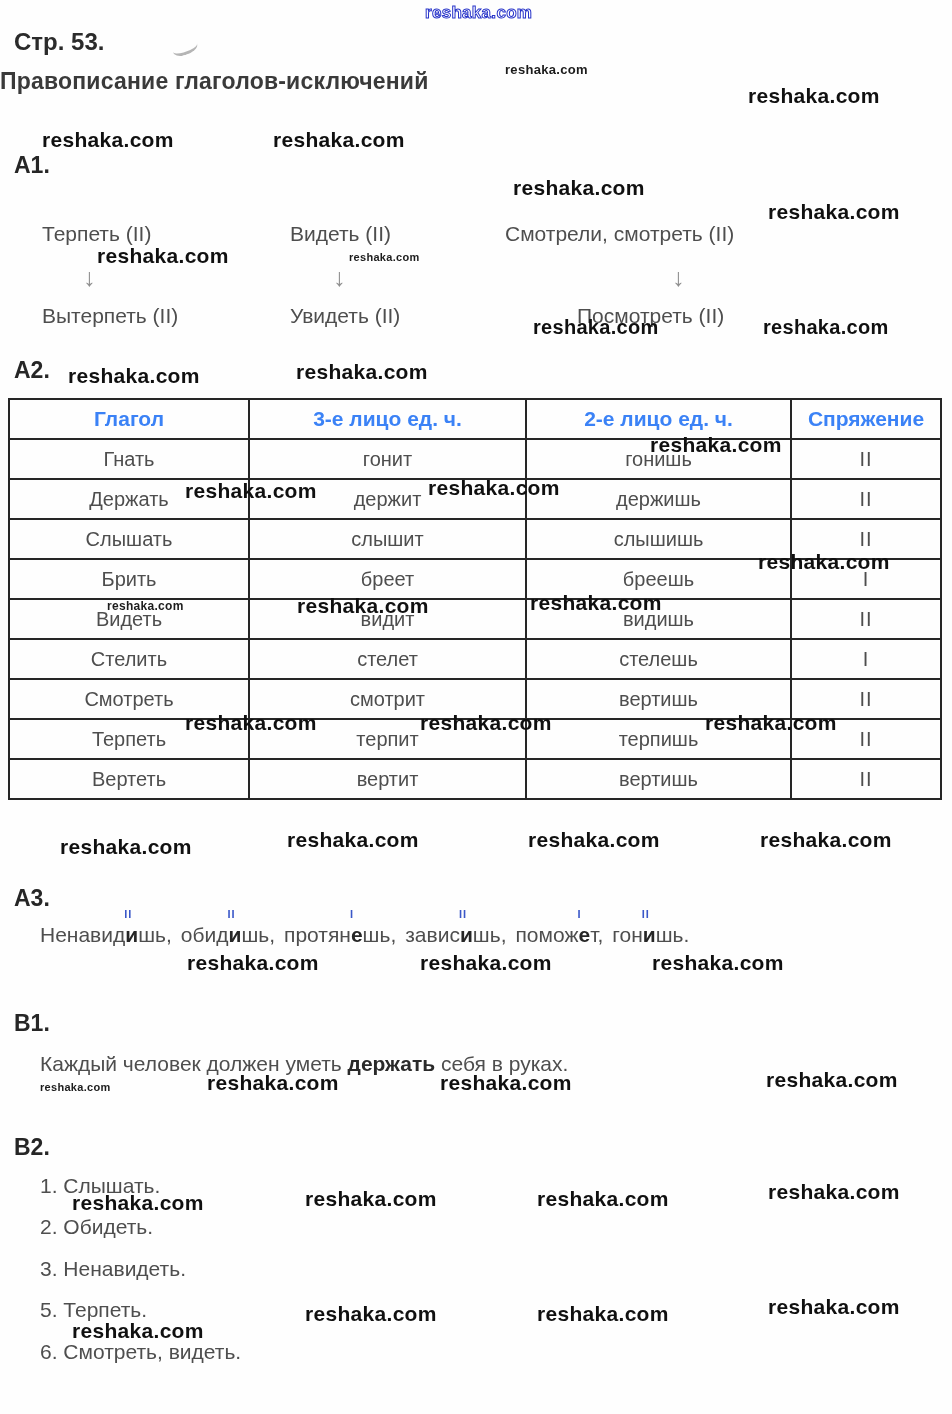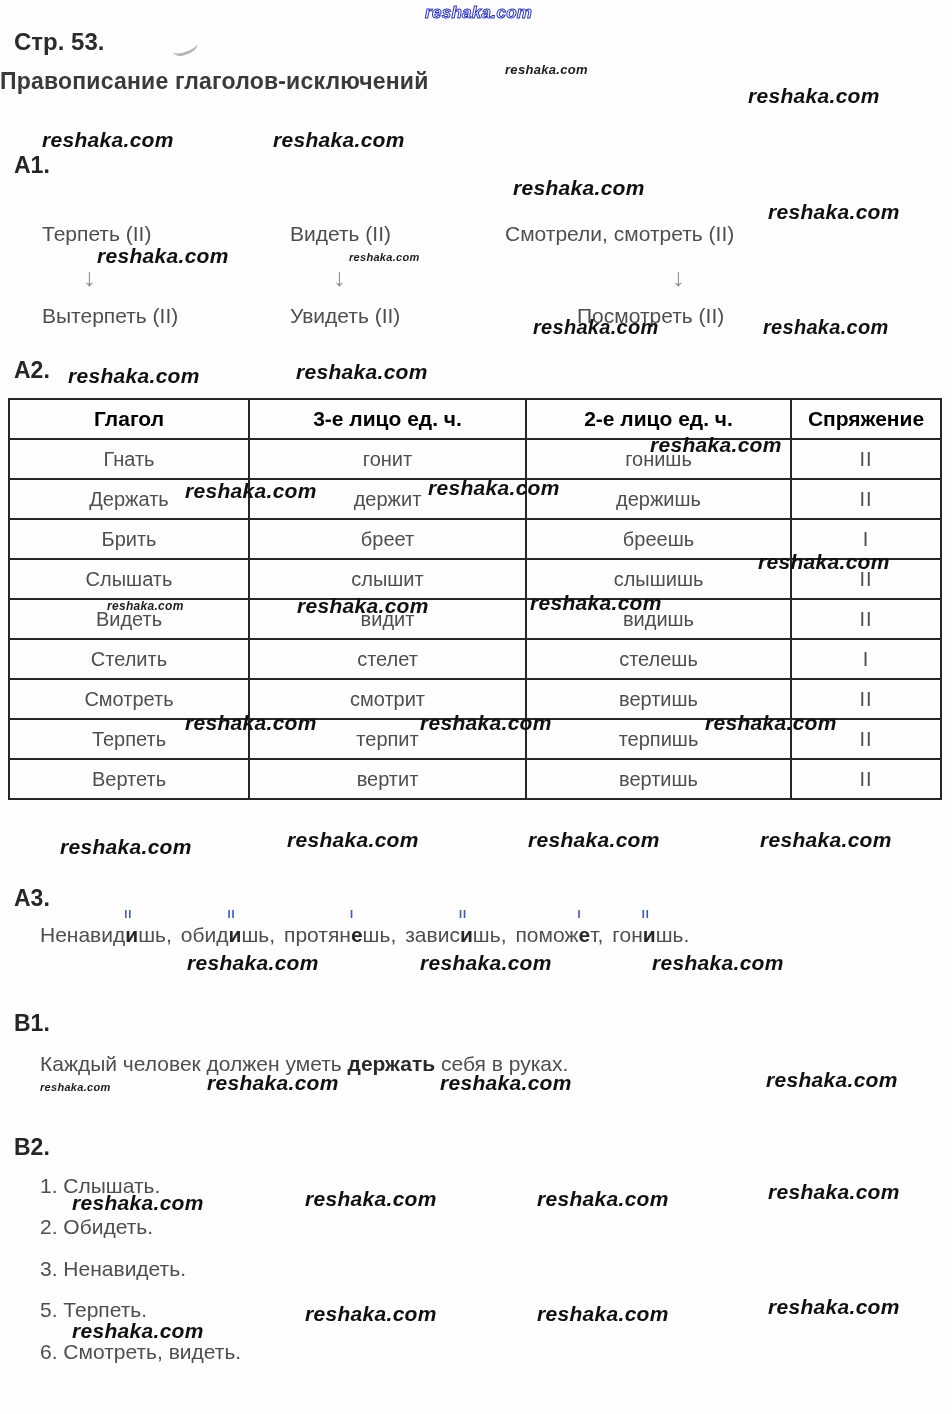--- a/index.html
+++ b/index.html
@@ -23,38 +23,38 @@
   .a1-arrow { display:block; height:40px; line-height:26px; font-size:25px; color:#8e8e8e; }
   .a1-bottom { display:block; }
   .a1-col-0 { left:42px; }  .a1-col-0 .a1-arrow { padding-left:41px; }
   .a1-col-1 { left:290px; } .a1-col-1 .a1-arrow { padding-left:43px; }
   .a1-col-2 { left:505px; } .a1-col-2 .a1-arrow { padding-left:167px; }
                             .a1-col-2 .a1-bottom { padding-left:72px; }
   
   #a2-table { position:absolute; left:8px; top:398px; width:932px;
     border-collapse:collapse; table-layout:fixed; }
   #a2-table th, #a2-table td { border:2px solid #262626; text-align:center; padding:0; overflow:hidden; }
-  #a2-table th { height:38px; font-size:21px; font-weight:bold; color:#000000; }
+  #a2-table th { height:38px; font-size:21px; font-weight:bold; color:#3b82f6; }
   #a2-table td { height:38px; font-size:20px; font-weight:normal; color:#4e4e4e; }
   #a2-table td.conj { letter-spacing:1px; }
   .colw0 { width:240px; } .colw1 { width:277px; } .colw2 { width:265px; } .colw3 { width:150px; }
   
   #a3-sentence { position:absolute; left:40px; top:923px; font-size:21px; color:#4e4e4e; white-space:nowrap; }
   .a3-word { position:relative; display:inline-block; margin-right:9px; }
   .a3-vowel { position:relative; font-weight:bold; color:#262626; }
   .a3-mark { position:absolute; left:-1px; top:-14px; font-size:11px; font-weight:bold;
     color:#3a57c8; letter-spacing:1px; line-height:11px; }
   
   #b1-sentence { position:absolute; left:40px; top:1052px; font-size:21px; color:#4e4e4e; white-space:nowrap; }
   #b1-sentence .bold { font-weight:bold; color:#2a2a2a; }
   
   #b2-list { position:absolute; left:40px; top:1174px; font-size:21px; color:#4e4e4e; }
   .b2-item { height:41.4px; }
   
-  .wm { position:absolute; font-weight:bold; color:#101010; white-space:nowrap; letter-spacing:0.3px;font-style:italic; }
+  .wm { position:absolute; font-weight:bold; color:#101010; white-space:nowrap; letter-spacing:0.3px; }
   .wm.small { font-weight:600; color:#1c1c1c; }
   .wm.outline { color:#ffffff; -webkit-text-stroke:1px #2733c9; }
 </style>
 </head>
 <body>
 
 <div id="page">
 
   <span id="page-num">Стр. 53.</span>
   <span id="smudge"></span>
@@ -102,30 +102,30 @@
     <td>гонишь</td>
     <td class="conj">II</td>
   </tr>
         <tr>
     <td>Держать</td>
     <td>держит</td>
     <td>держишь</td>
     <td class="conj">II</td>
   </tr>
         <tr>
+    <td>Слышать</td>
+    <td>слышит</td>
+    <td>слышишь</td>
+    <td class="conj">II</td>
+  </tr>
+        <tr>
     <td>Брить</td>
     <td>бреет</td>
     <td>бреешь</td>
     <td class="conj">I</td>
-  </tr>
-        <tr>
-    <td>Слышать</td>
-    <td>слышит</td>
-    <td>слышишь</td>
-    <td class="conj">II</td>
   </tr>
         <tr>
     <td>Видеть</td>
     <td>видит</td>
     <td>видишь</td>
     <td class="conj">II</td>
   </tr>
         <tr>
     <td>Стелить</td>
     <td>стелет</td>

